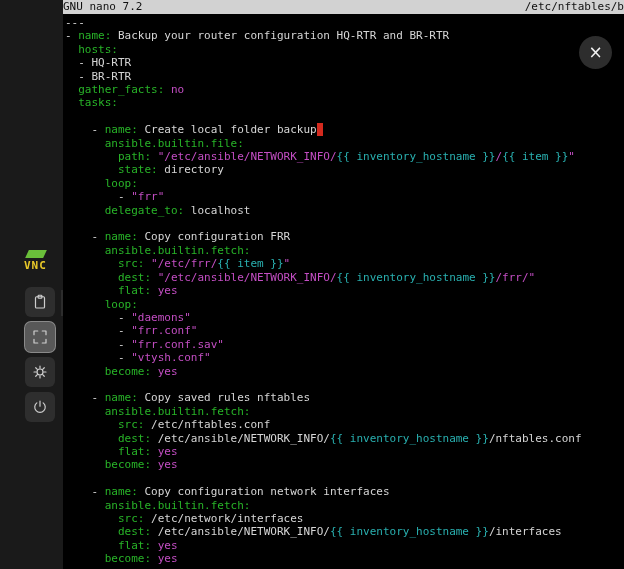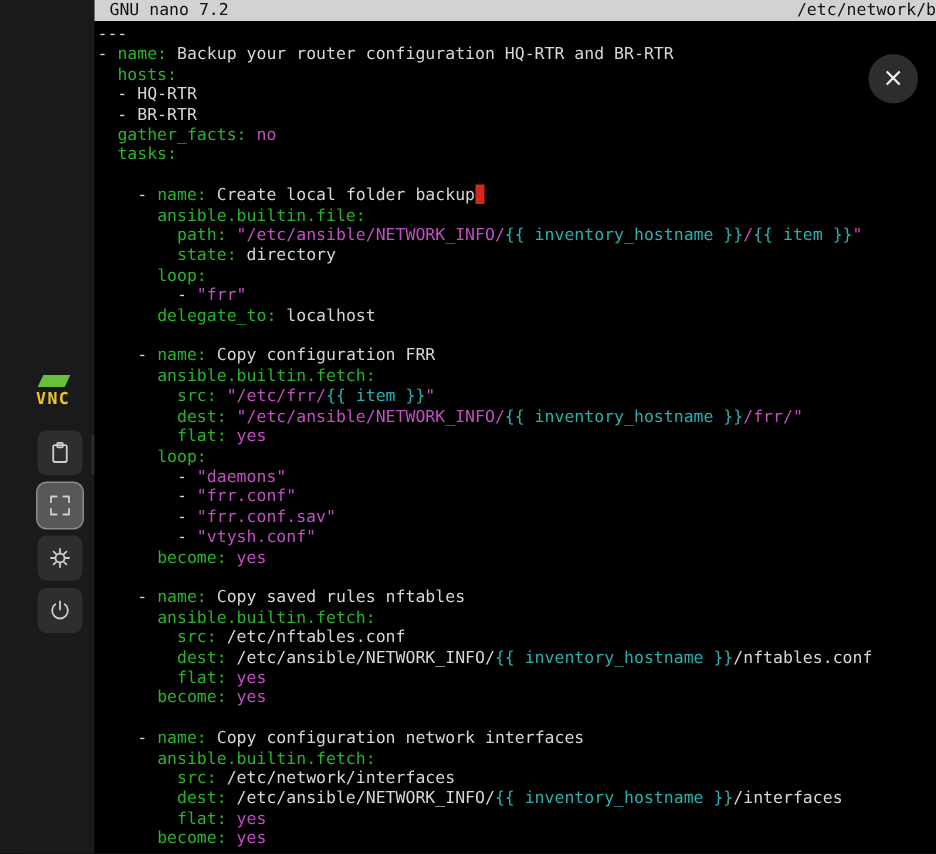--- a/index.html
+++ b/index.html
@@ -17,21 +17,21 @@
   .vbtn.active { background:#585858; box-shadow:0 0 0 1px #8a8a8a; }
   .vbtn svg { width:18px; height:18px; stroke:#cfcfcf; fill:none; stroke-width:1.6; stroke-linecap:round; stroke-linejoin:round; }
   .vbtn.b1 { top:283px; } .vbtn.b2 { top:318px; } .vbtn.b3 { top:353px; } .vbtn.b4 { top:388px; }
   .handle { position:absolute; left:45px; top:286px; width:13px; height:26px; background:#2c2c2c; border-radius:0 4px 4px 0; display:flex; align-items:center; justify-content:center; cursor:pointer; }
   .handle .tri { width:0; height:0; border-top:4px solid transparent; border-bottom:4px solid transparent; border-right:6px solid #b9b9b9; }
 
   
   .terminal { position:absolute; left:63px; top:0; width:561px; height:569px; background:var(--terminal_bg,#000); }
   .titlebar { height:14px; background:var(--titlebar_bg,#d2d2d2); color:var(--titlebar_fg,#101010);
               font-size:11px; line-height:14px; display:flex; justify-content:space-between;
-              padding-left:10px; overflow:hidden; white-space:nowrap; }
+              overflow:hidden; white-space:nowrap; }
   .titlebar .right { overflow:hidden; }
   .code { padding:2px 0 0 2px; font-size:11px; line-height:13.4px; white-space:pre; color:var(--plain,#d6d6d6); }
   .line { min-height:13.4px; }
   .s-p { color:var(--plain,#d6d6d6); }
   .s-k { color:var(--key,#28b428); }
   .s-s { color:var(--string,#c44ec4); }
   .s-j { color:var(--jinja,#29b0b0);text-align:center; }
   .s-c { background:var(--cursor,#d42a1e); color:var(--cursor,#d42a1e); }
 
   
@@ -81,20 +81,20 @@
     </div>
 
     <div class="handle">
       <span class="tri"></span>
     </div>
   </div>
 
   <div class="terminal">
     <div class="titlebar">
       <span class="left">GNU nano 7.2</span>
-      <span class="right">/etc/network/b</span>
+      <span class="right">/etc/nftables/b</span>
     </div>
     <div class="code"><div class="line"><span class="s-p">---</span></div><div class="line"><span class="s-p">- </span><span class="s-k">name:</span><span class="s-p"> Backup your router configuration HQ-RTR and BR-RTR</span></div><div class="line"><span class="s-p">  </span><span class="s-k">hosts:</span></div><div class="line"><span class="s-p">  - HQ-RTR</span></div><div class="line"><span class="s-p">  - BR-RTR</span></div><div class="line"><span class="s-p">  </span><span class="s-k">gather_facts:</span><span class="s-p"> </span><span class="s-s">no</span></div><div class="line"><span class="s-p">  </span><span class="s-k">tasks:</span></div><div class="line"></div><div class="line"><span class="s-p">    - </span><span class="s-k">name:</span><span class="s-p"> Create local folder backup</span><span class="s-c"> </span></div><div class="line"><span class="s-p">      </span><span class="s-k">ansible.builtin.file:</span></div><div class="line"><span class="s-p">        </span><span class="s-k">path:</span><span class="s-p"> </span><span class="s-s">"/etc/ansible/NETWORK_INFO/</span><span class="s-j">{{ inventory_hostname }}</span><span class="s-s">/</span><span class="s-j">{{ item }}</span><span class="s-s">"</span></div><div class="line"><span class="s-p">        </span><span class="s-k">state:</span><span class="s-p"> directory</span></div><div class="line"><span class="s-p">      </span><span class="s-k">loop:</span></div><div class="line"><span class="s-p">        - </span><span class="s-s">"frr"</span></div><div class="line"><span class="s-p">      </span><span class="s-k">delegate_to:</span><span class="s-p"> localhost</span></div><div class="line"></div><div class="line"><span class="s-p">    - </span><span class="s-k">name:</span><span class="s-p"> Copy configuration FRR</span></div><div class="line"><span class="s-p">      </span><span class="s-k">ansible.builtin.fetch:</span></div><div class="line"><span class="s-p">        </span><span class="s-k">src:</span><span class="s-p"> </span><span class="s-s">"/etc/frr/</span><span class="s-j">{{ item }}</span><span class="s-s">"</span></div><div class="line"><span class="s-p">        </span><span class="s-k">dest:</span><span class="s-p"> </span><span class="s-s">"/etc/ansible/NETWORK_INFO/</span><span class="s-j">{{ inventory_hostname }}</span><span class="s-s">/frr/"</span></div><div class="line"><span class="s-p">        </span><span class="s-k">flat:</span><span class="s-p"> </span><span class="s-s">yes</span></div><div class="line"><span class="s-p">      </span><span class="s-k">loop:</span></div><div class="line"><span class="s-p">        - </span><span class="s-s">"daemons"</span></div><div class="line"><span class="s-p">        - </span><span class="s-s">"frr.conf"</span></div><div class="line"><span class="s-p">        - </span><span class="s-s">"frr.conf.sav"</span></div><div class="line"><span class="s-p">        - </span><span class="s-s">"vtysh.conf"</span></div><div class="line"><span class="s-p">      </span><span class="s-k">become:</span><span class="s-p"> </span><span class="s-s">yes</span></div><div class="line"></div><div class="line"><span class="s-p">    - </span><span class="s-k">name:</span><span class="s-p"> Copy saved rules nftables</span></div><div class="line"><span class="s-p">      </span><span class="s-k">ansible.builtin.fetch:</span></div><div class="line"><span class="s-p">        </span><span class="s-k">src:</span><span class="s-p"> /etc/nftables.conf</span></div><div class="line"><span class="s-p">        </span><span class="s-k">dest:</span><span class="s-p"> /etc/ansible/NETWORK_INFO/</span><span class="s-j">{{ inventory_hostname }}</span><span class="s-p">/nftables.conf</span></div><div class="line"><span class="s-p">        </span><span class="s-k">flat:</span><span class="s-p"> </span><span class="s-s">yes</span></div><div class="line"><span class="s-p">      </span><span class="s-k">become:</span><span class="s-p"> </span><span class="s-s">yes</span></div><div class="line"></div><div class="line"><span class="s-p">    - </span><span class="s-k">name:</span><span class="s-p"> Copy configuration network interfaces</span></div><div class="line"><span class="s-p">      </span><span class="s-k">ansible.builtin.fetch:</span></div><div class="line"><span class="s-p">        </span><span class="s-k">src:</span><span class="s-p"> /etc/network/interfaces</span></div><div class="line"><span class="s-p">        </span><span class="s-k">dest:</span><span class="s-p"> /etc/ansible/NETWORK_INFO/</span><span class="s-j">{{ inventory_hostname }}</span><span class="s-p">/interfaces</span></div><div class="line"><span class="s-p">        </span><span class="s-k">flat:</span><span class="s-p"> </span><span class="s-s">yes</span></div><div class="line"><span class="s-p">      </span><span class="s-k">become:</span><span class="s-p"> </span><span class="s-s">yes</span></div></div>
   </div>
 
   <button class="close-btn">×</button>
 
 </div>
 
 </body></html>

